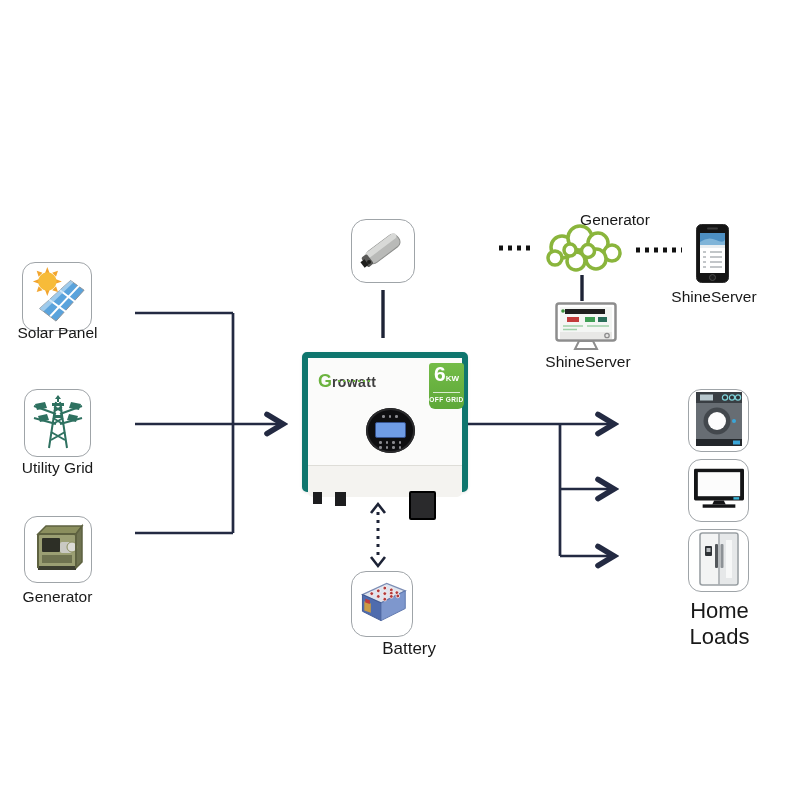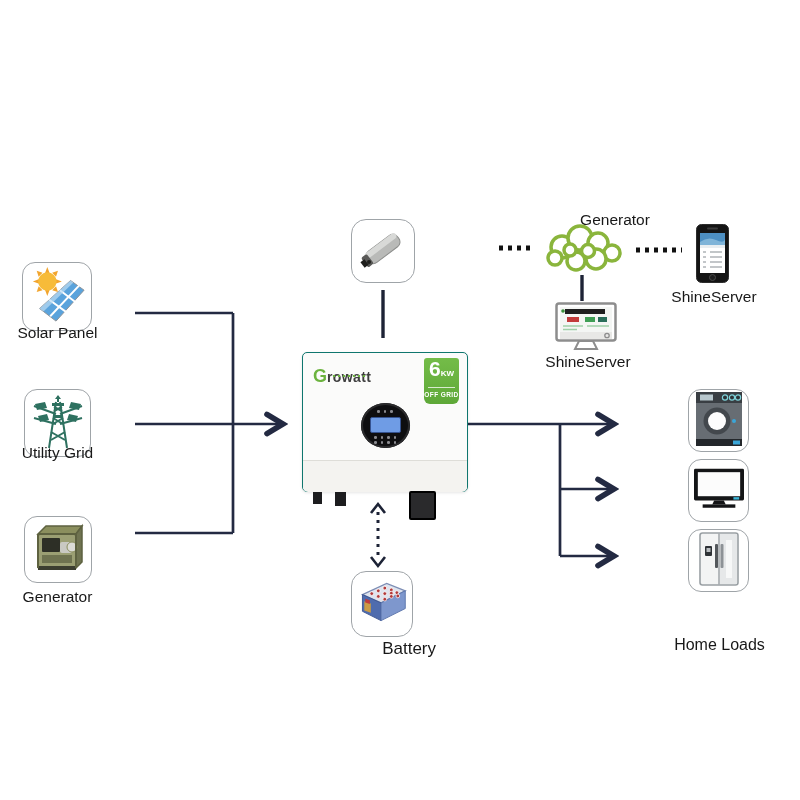--- a/index.html
+++ b/index.html
@@ -12,21 +12,21 @@
   .lines-svg { position:absolute; left:0; top:0; width:800px; height:800px; pointer-events:none; }
 
   .node-box { position:absolute; background:#fff; border:1.7px solid #9fa4a8; border-radius:13px;
               display:flex; align-items:center; justify-content:center; }
   .node-label { position:absolute; text-align:center; font-size:15.5px; color:#181818; }
 
   .wifi-text { position:absolute; left:424px; top:228px; font-size:15.5px; color:#181818; line-height:25px; }
 
   
   .inverter { position:absolute; left:302px; top:352px; width:166px; height:140px;
-              background:#fbfbfa; border:1px solid #0f766e; border-radius:5px;
+              background:#fbfbfa; border:6px solid #0f766e; border-radius:5px;
               box-shadow:0 1px 3px rgba(0,0,0,0.10); }
   .inv-seam  { position:absolute; left:0; top:107px; width:100%; height:32px;
                background:#f4f3f0; border-top:1px solid #deddd8; border-radius:0 0 5px 5px; }
   .inv-logo  { position:absolute; left:10px; top:13px; font-weight:bold; }
   .inv-logo .g    { color:#6cb33f; font-size:18px; }
   .inv-logo .rest { color:#3e3e3e; font-size:14px; letter-spacing:0.4px; position:relative; }
   .inv-logo .dots { position:absolute; left:20px; top:9px; width:34px; height:2px;
                     background:repeating-linear-gradient(90deg,#6cb33f 0 2px,transparent 2px 5px); }
   .inv-badge { position:absolute; left:121px; top:5px; width:35px; height:46px;
                background:linear-gradient(180deg,#74bc48,#5ea838); border-radius:3px 3px 6px 6px;
@@ -114,21 +114,21 @@
           <polygon points="4,12 14,10 16,16 6,18"></polygon>
             <polygon points="50,12 40,10 38,16 48,18"></polygon>
           <polygon points="7,24 16,22 18,28 9,30"></polygon>
             <polygon points="47,24 38,22 36,28 45,30"></polygon>
           <rect x="21" y="11" width="12" height="3"></rect>
           <rect x="22" y="23" width="10" height="3"></rect>
         </g>
       </svg>
     </span>
   </div>
-  <div class="node-label lbl-left" style="top:444px;">Utility Grid</div>
+  <div class="node-label lbl-left" style="top:459px;">Utility Grid</div>
 
   <div class="node-box" style="left:24px; top:516px; width:68px; height:67px;">
     <span>
       <svg width="56" height="52" viewBox="0 0 56 52">
         <polygon points="8,12 16,4 52,4 46,12" fill="#8b8f5e" stroke="#5e6240" stroke-width="1.5"></polygon>
         <polygon points="46,12 52,4 52,40 46,46" fill="#6f7350" stroke="#5e6240" stroke-width="1.5"></polygon>
         <rect x="8" y="12" width="38" height="34" fill="#9b9f73" stroke="#5e6240" stroke-width="2" rx="2"></rect>
         <rect x="12" y="16" width="18" height="14" fill="#2d2f26" rx="1"></rect>
         <rect x="30" y="20" width="12" height="11" fill="#c9c9c2" rx="2"></rect>
         <circle cx="42" cy="25" r="5" fill="#dcdcd6" stroke="#8b8f5e"></circle>
@@ -317,15 +317,15 @@
         <rect x="21" y="2" width="17" height="50" fill="#e6e8e9"></rect>
         <line x1="20" y1="1.5" x2="20" y2="52.5" stroke="#9aa0a4" stroke-width="1.4"></line>
         <rect x="16" y="12" width="3" height="24" rx="1" fill="#54585c"></rect>
         <rect x="21.5" y="12" width="3" height="24" rx="1" fill="#8d9296"></rect>
         <rect x="6" y="14" width="7" height="10" rx="1" fill="#2e3236"></rect>
         <rect x="7.5" y="16" width="4" height="4" fill="#b9bdc0"></rect>
         <rect x="27" y="8" width="6" height="38" fill="#fbfbfb" opacity="0.8"></rect>
       </svg>
     </span>
   </div>
-  <div class="node-label" style="left:662px; top:598px; width:115px; font-size:16px;margin-top:38px;">Home Loads</div>
+  <div class="node-label" style="left:662px; top:598px; width:115px; font-size:22px;">Home Loads</div>
 
 </div>
 
 </body></html>

